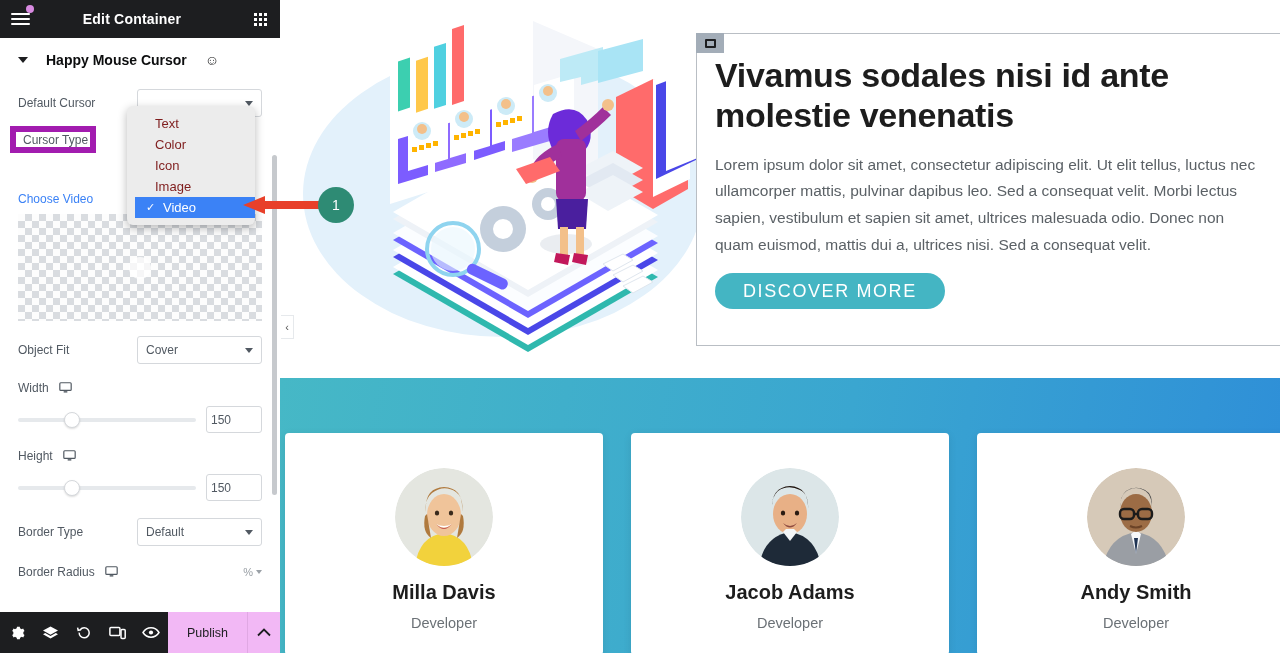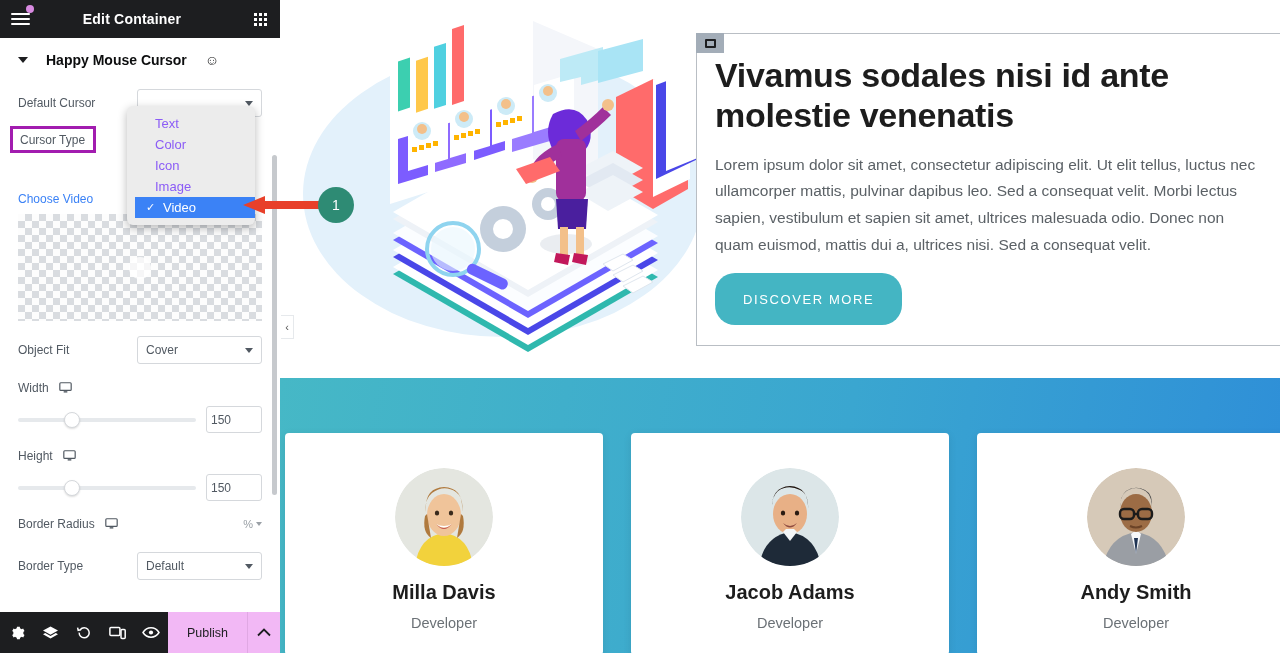--- a/index.html
+++ b/index.html
@@ -97,21 +97,21 @@
     position: absolute; right: 8px; top: 11px;
     width: 0; height: 0; border-left: 4.5px solid transparent;
     border-right: 4.5px solid transparent; border-top: 5px solid #515962;
   }
 
   
   #cursor-type-row { position: relative; margin-top: 10px; }
   #cursor-type-hl {
     position: absolute; left: 10px; top: -4px;
     width: 86px; height: 27px;
-    border: 3px solid #a21caf; background: #fff;
+    border: 6px solid #a21caf; background: #fff;
     z-index: 3;
     display: flex; align-items: center; padding-left: 7px;
   }
   #cursor-type-hl span { font-size: 12px; color: #515962; }
 
   
   #choose-video-label { padding: 0 18px; font-size: 12px; color: #3b82f6; margin-top: 28px; }
   #video-box {
     margin: 8px 18px 0 18px; height: 107px;
     background-image:
@@ -181,21 +181,21 @@
 
   
   #dropdown {
     position: absolute; left: 127px; top: 106px;
     width: 128px; background: #ececec;
     border-radius: 6px; box-shadow: 0 3px 10px rgba(0,0,0,.28);
     padding: 7px 0; z-index: 120;
   }
   #dropdown .opt {
     height: 21px; display: flex; align-items: center;
-    padding-left: 28px; font-size: 13px; color: #8b5cf6;
+    padding-left: 28px; font-size: 13px; color: #7f1d1d;
     position: relative; cursor: pointer;
   }
   #dropdown .opt.sel { background: #3b82f6; color: #fff; margin-left: 8px; }
   #dropdown .opt.sel::before {
     content: "✓"; position: absolute; left: 11px; font-size: 11px; color: #fff;
   }
 
   
   #anno-arrow {
     position: absolute; left: 243px; top: 196px;
@@ -246,23 +246,23 @@
   }
   #hero-title {
     font-size: 34px; line-height: 1.17; font-weight: bold;
     color: #1d1d1d; letter-spacing: -.3px;
   }
   #hero-para {
     margin-top: 16px; font-size: 15.5px; line-height: 1.72; color: #5b6166;
   }
   #discover-btn {
     margin-top: 15px; display: inline-flex; align-items: center; justify-content: center;
-    height: 52px; padding: 0 28px; border-radius: 20px;
+    height: 36px; padding: 0 28px; border-radius: 20px;
     background: #44b5c3; color: #fff;
-    font-size: 13px; letter-spacing: 1.6px; cursor: pointer;
+    font-size: 18px; letter-spacing: 1.6px; cursor: pointer;
   }
 
   #team-section {
     position: absolute; left: 0; top: 378px; width: 1000px; height: 275px;
     background: linear-gradient(100deg, #46b8c6 0%, #3aa6d0 55%, #2e8ed8 100%);
   }
   #team-cards {
     position: absolute; left: 5px; top: 55px; right: 0;
     display: flex; gap: 28px;
   }
@@ -553,42 +553,42 @@
           </svg>
         </div>
       </div>
       <div class="slider-row">
         <div class="slider-track">
           <span class="slider-knob"></span>
         </div>
         <div class="num-input">150</div>
       </div>
 
+      <div class="row control-row" style="margin-top:14px">
+        <div class="lbl">Border Type</div>
+        <div class="select">
+          <span>Default</span>
+          <span class="sel-caret"></span>
+        </div>
+      </div>
+
       <div class="row control-row" style="margin-top:12px;min-height:22px">
         <div class="lbl">
           <span>Border Radius</span>
           <svg class="dev-icon" viewBox="0 0 14 12">
             <rect x="0.8" y="0.8" width="12.4" height="8.4" rx="1" fill="none" stroke="#515962" stroke-width="1.3"></rect>
             <rect x="5" y="10" width="4" height="1.5" fill="#515962"></rect>
           </svg>
         </div>
         <div class="unit">
           <span>%</span>
           <span class="uc"></span>
         </div>
       </div>
 
-      <div class="row control-row" style="margin-top:14px">
-        <div class="lbl">Border Type</div>
-        <div class="select">
-          <span>Default</span>
-          <span class="sel-caret"></span>
-        </div>
-      </div>
-
     </div>
 
     <div id="panel-scrollbar"></div>
 
     <div id="panel-footer">
       <div class="footer-ico">
         <svg width="16" height="16" viewBox="0 0 16 16" fill="#fff">
           <path d="M8 5.2a2.8 2.8 0 100 5.6 2.8 2.8 0 000-5.6zm0 4.2a1.4 1.4 0 110-2.8 1.4 1.4 0 010 2.8z"></path>
           <path d="M14.4 8c0-.4 0-.8-.1-1.1l1.2-.9-1.4-2.4-1.4.6c-.5-.4-1.1-.8-1.7-1L10.8 1.7H8L7.7 3.2c-.6.2-1.2.6-1.7 1l-1.4-.6L3.2 6l1.2.9c0 .3-.1.7-.1 1.1s0 .8.1 1.1L3.2 10l1.4 2.4 1.4-.6c.5.4 1.1.8 1.7 1l.3 1.5h2.8l.3-1.5c.6-.2 1.2-.6 1.7-1l1.4.6L15.5 10l-1.2-.9c.1-.3.1-.7.1-1.1z"></path>
         </svg>

